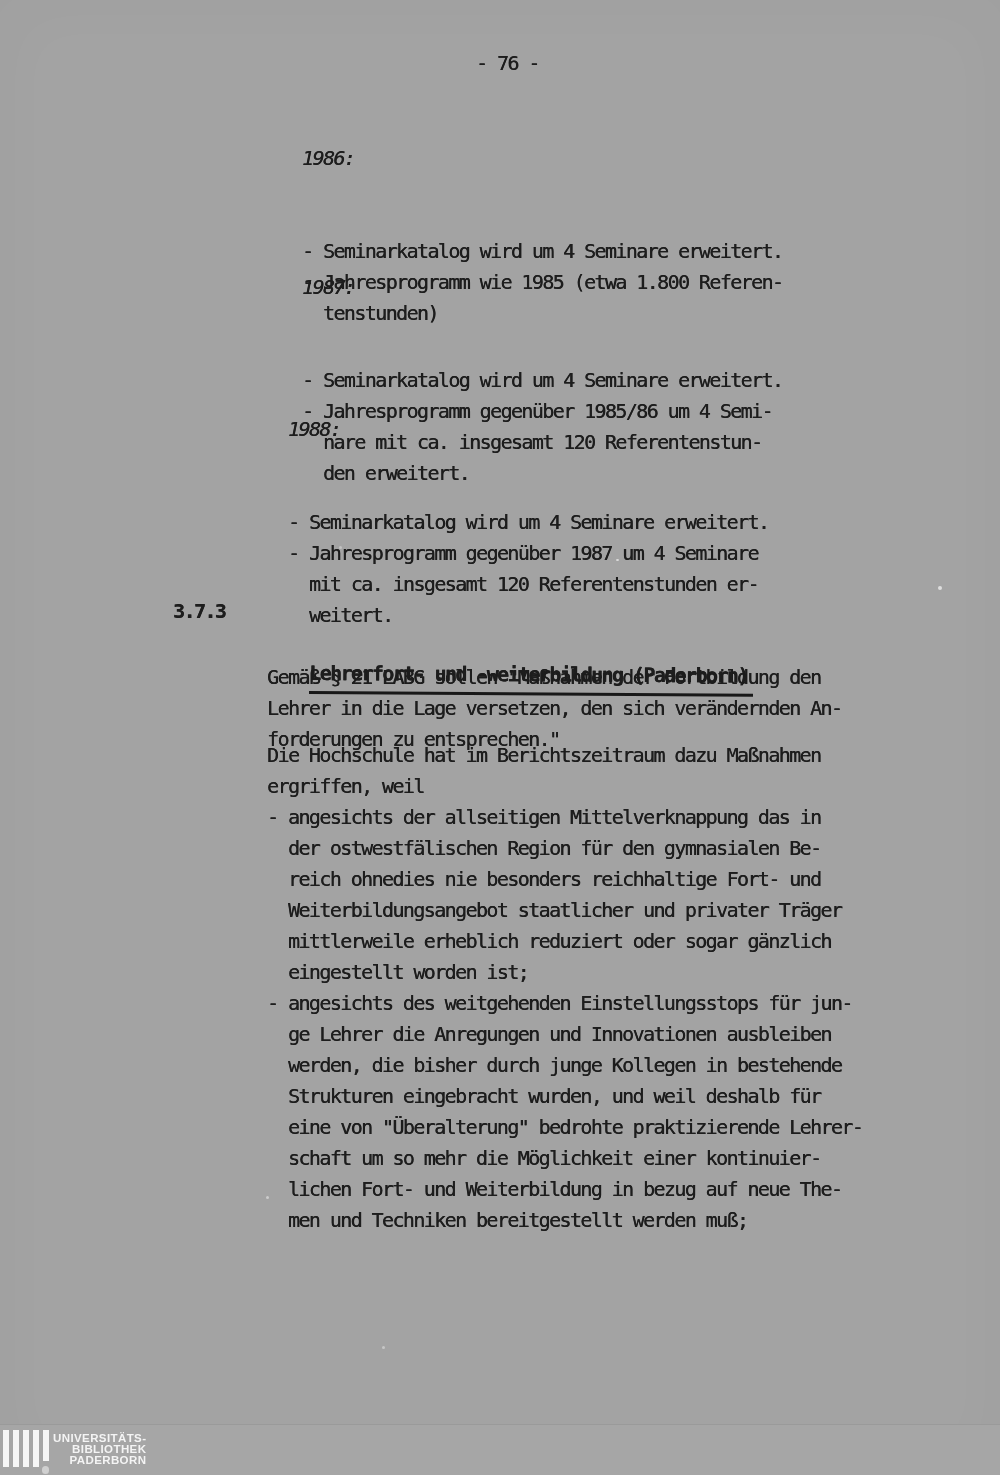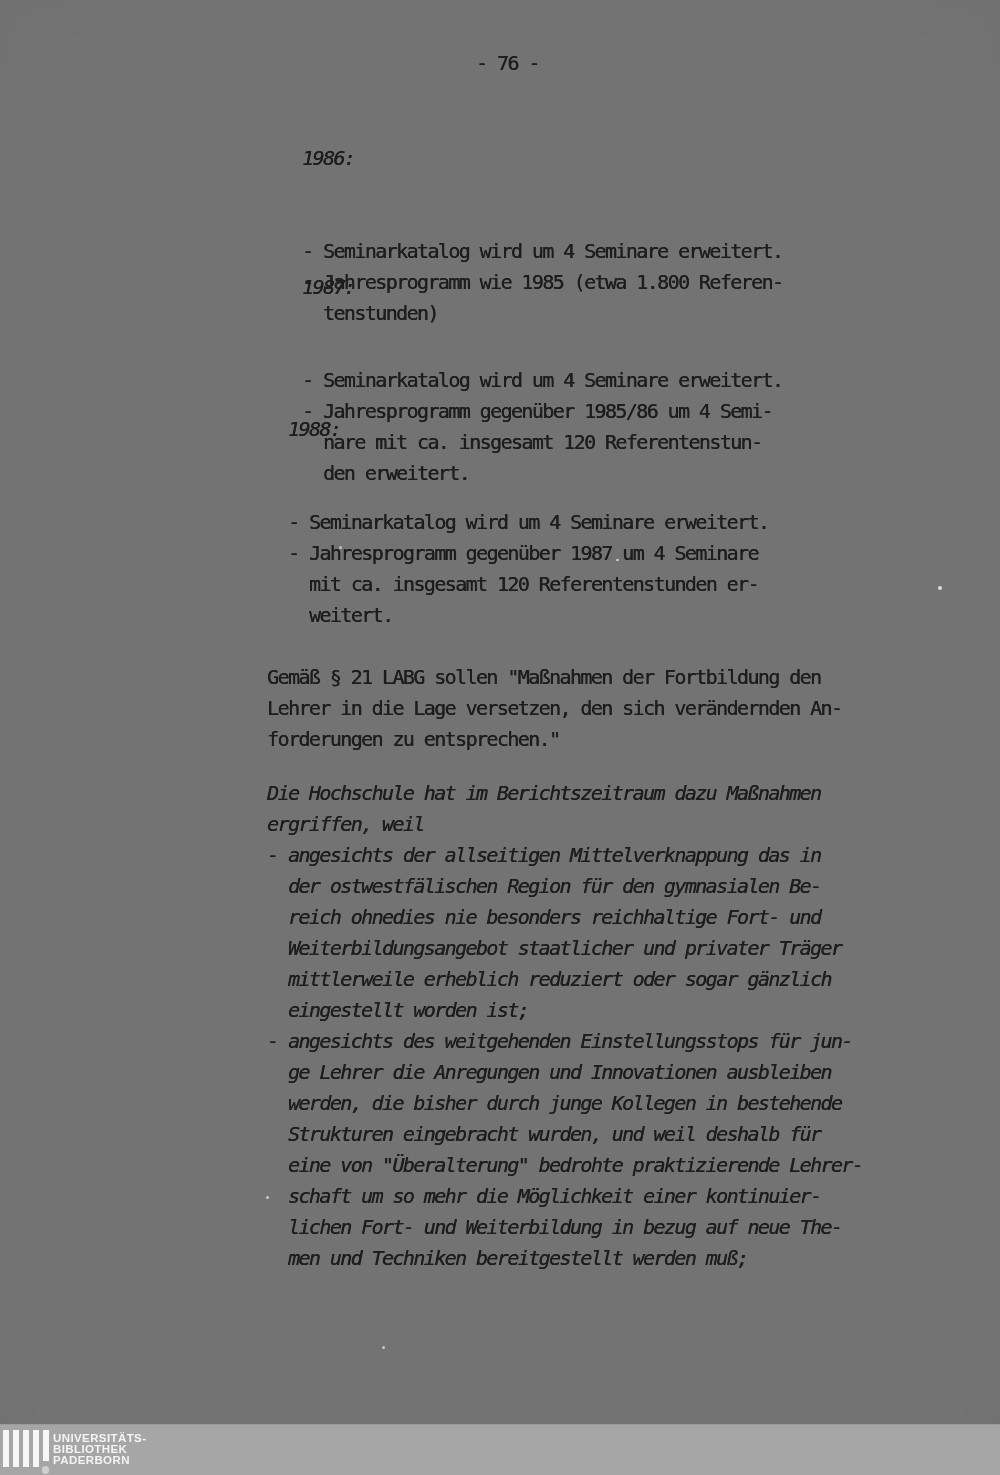--- a/index.html
+++ b/index.html
@@ -1,21 +1,21 @@
 <!DOCTYPE html>
 <html><head>
 <meta charset="utf-8">
 <style>
   html, body { margin: 0; padding: 0; background: #e8e8e8; }
   .sheet {
     position: relative;
     width: 1000px;
     height: 1475px;
     margin: 0 auto;
-    background: #737373;
+    background: #a3a3a3;
     overflow: hidden;
     box-shadow: inset 0 0 70px rgba(0,0,0,0.025);
     font-family: "DejaVu Sans Mono", monospace;
     color: #1d1d1d;
   }
   .txt {
     position: absolute;
     font-size: 20px;
     line-height: 31px;
     letter-spacing: -1.6px;
@@ -96,26 +96,30 @@
   </div>
 
   <div class="txt block" style="left:288px; top:414px;">
     <span class="year-label">1988:</span>
     <div class="item-lines">- Seminarkatalog wird um 4 Seminare erweitert.
 - Jahresprogramm gegenüber 1987 um 4 Seminare
   mit ca. insgesamt 120 Referentenstunden er-
   weitert.</div>
   </div>
 
+  <div class="txt heading" style="left:173px; top:596px;">
+    <span class="section-number">3.7.3</span>
+    <span class="section-title">Lehrerfort- und -weiterbildung (Paderborn)</span>
+  </div>
 
   <div class="txt" style="left:267px; top:662px;">Gemäß § 21 LABG sollen "Maßnahmen der Fortbildung den
 Lehrer in die Lage versetzen, den sich verändernden An-
 forderungen zu entsprechen."</div>
 
-  <div class="txt" style="left:267px; top:778px;font-style:italic;">Die Hochschule hat im Berichtszeitraum dazu Maßnahmen
+  <div class="txt" style="left:267px; top:740px;">Die Hochschule hat im Berichtszeitraum dazu Maßnahmen
 ergriffen, weil
 - angesichts der allseitigen Mittelverknappung das in
   der ostwestfälischen Region für den gymnasialen Be-
   reich ohnedies nie besonders reichhaltige Fort- und
   Weiterbildungsangebot staatlicher und privater Träger
   mittlerweile erheblich reduziert oder sogar gänzlich
   eingestellt worden ist;
 - angesichts des weitgehenden Einstellungsstops für jun-
   ge Lehrer die Anregungen und Innovationen ausbleiben
   werden, die bisher durch junge Kollegen in bestehende
@@ -124,21 +128,21 @@
   schaft um so mehr die Möglichkeit einer kontinuier-
   lichen Fort- und Weiterbildung in bezug auf neue The-
   men und Techniken bereitgestellt werden muß;</div>
 
   <div class="speck s1"></div>
   <div class="speck s2"></div>
   <div class="speck s3"></div>
   <div class="speck s4"></div>
   <div class="speck s5"></div>
 
-  <div class="footer-bar" style="background: rgb(166, 166, 166);">
+  <div class="footer-bar" style="background: rgb(166, 166, 166); text-align: right;">
     <div class="logo-bars">
       <div class="bar" style="left:1px;"></div>
       <div class="bar" style="left:11px;"></div>
       <div class="bar" style="left:21px;"></div>
       <div class="bar" style="left:31px;"></div>
       <div class="bar short" style="left:41px;"></div>
       <div class="dot"></div>
     </div>
     <div class="stamp-text">UNIVERSITÄTS-
 BIBLIOTHEK

